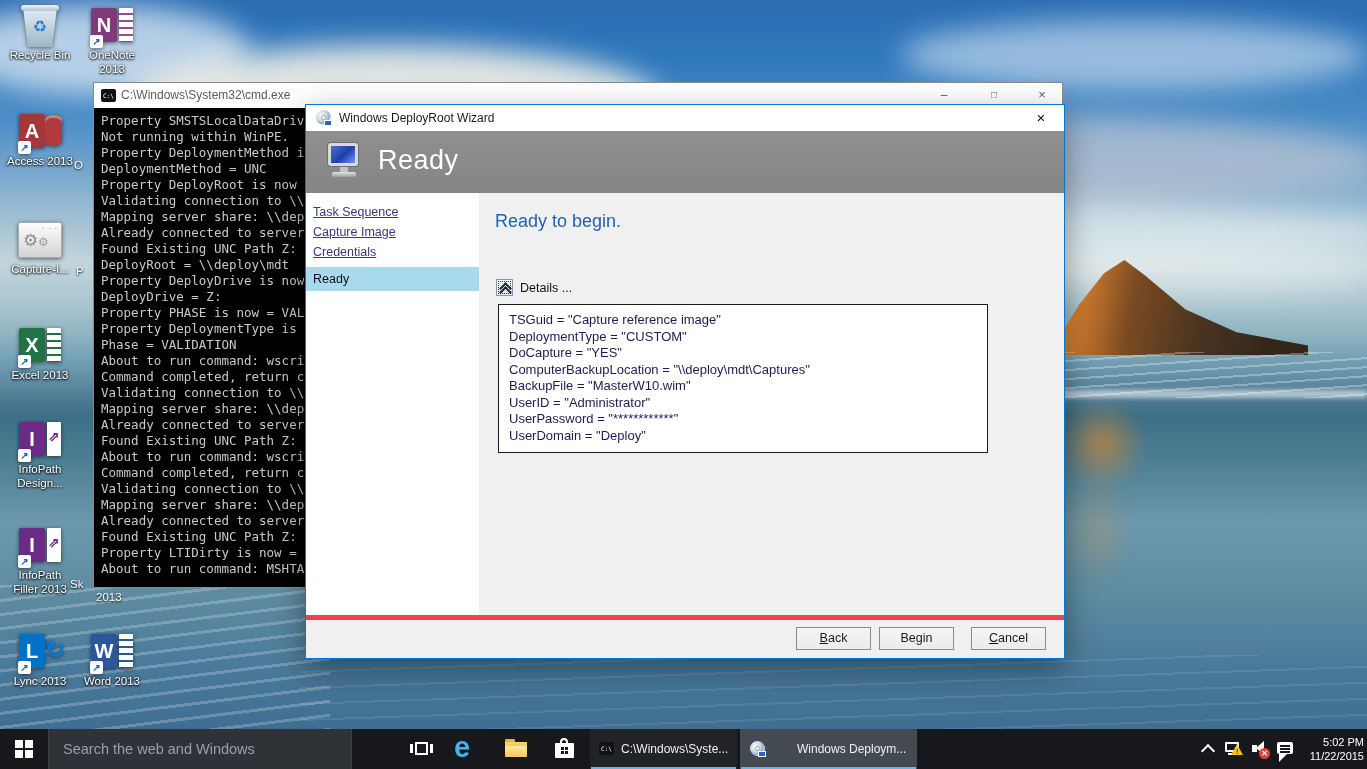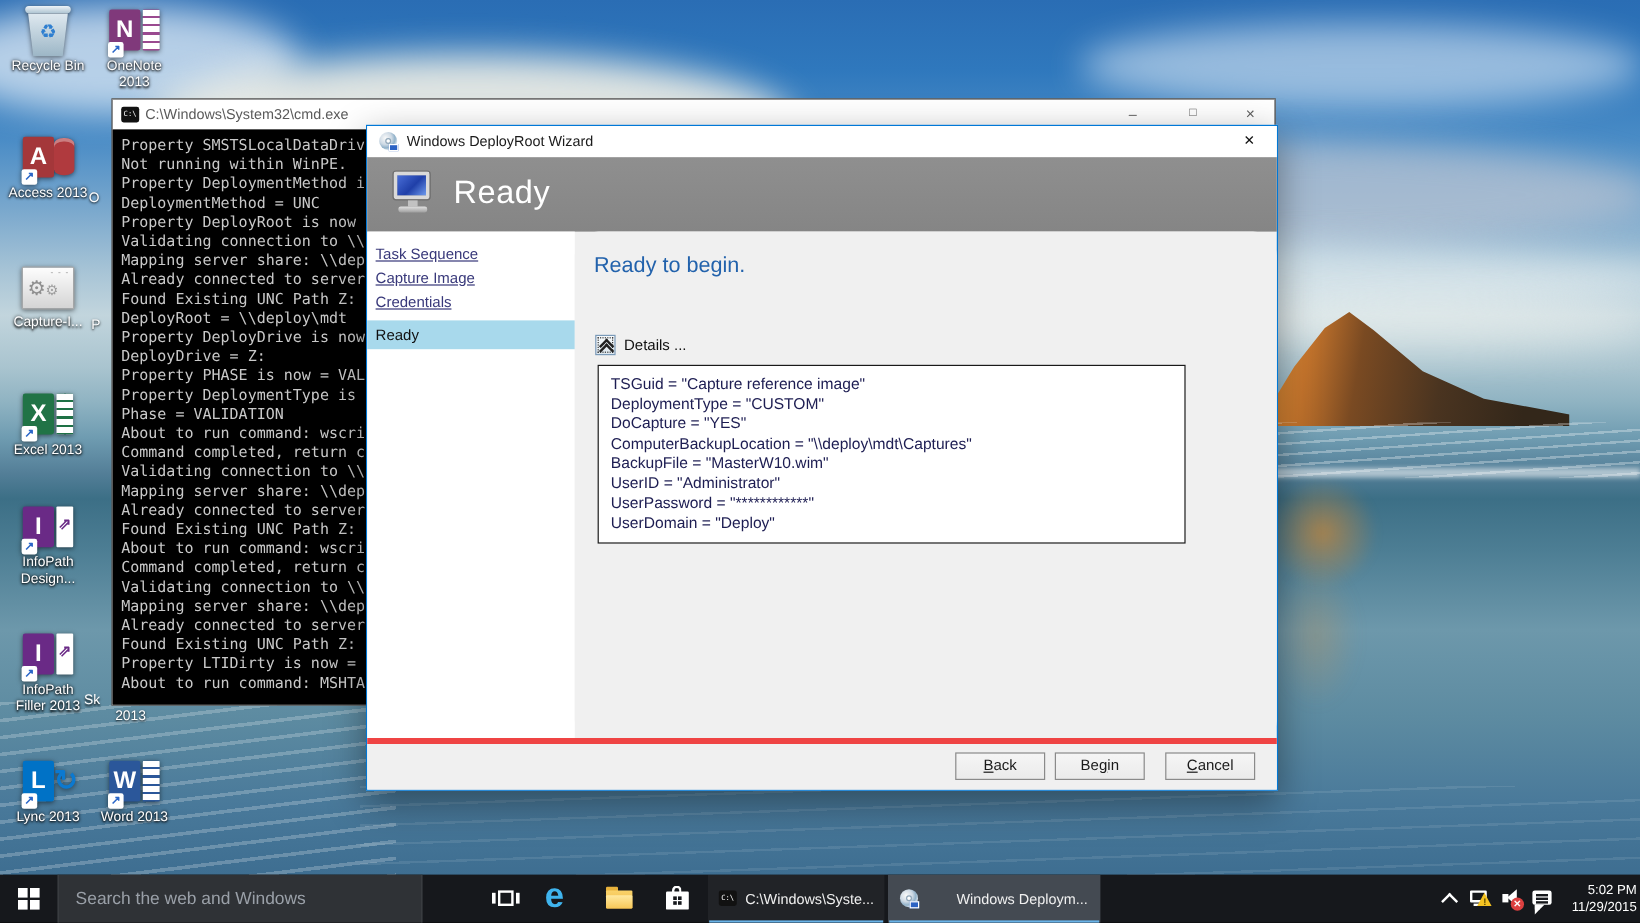--- a/index.html
+++ b/index.html
@@ -442,17 +442,17 @@
     </div>
     <div class="tb trayact">
       <span class="bubble"></span>
       <span class="bubbletail"></span>
       <span class="bline" style="top:16px;"></span>
       <span class="bline" style="top:19px;"></span>
       <span class="bline" style="top:22px;"></span>
     </div>
     <div class="tb trayclock">
       <div class="clk">5:02 PM</div>
-      <div class="clk">11/29/2015</div>
+      <div class="clk">11/22/2015</div>
     </div>
   </div>
 
 </div>
 
 </body></html>

